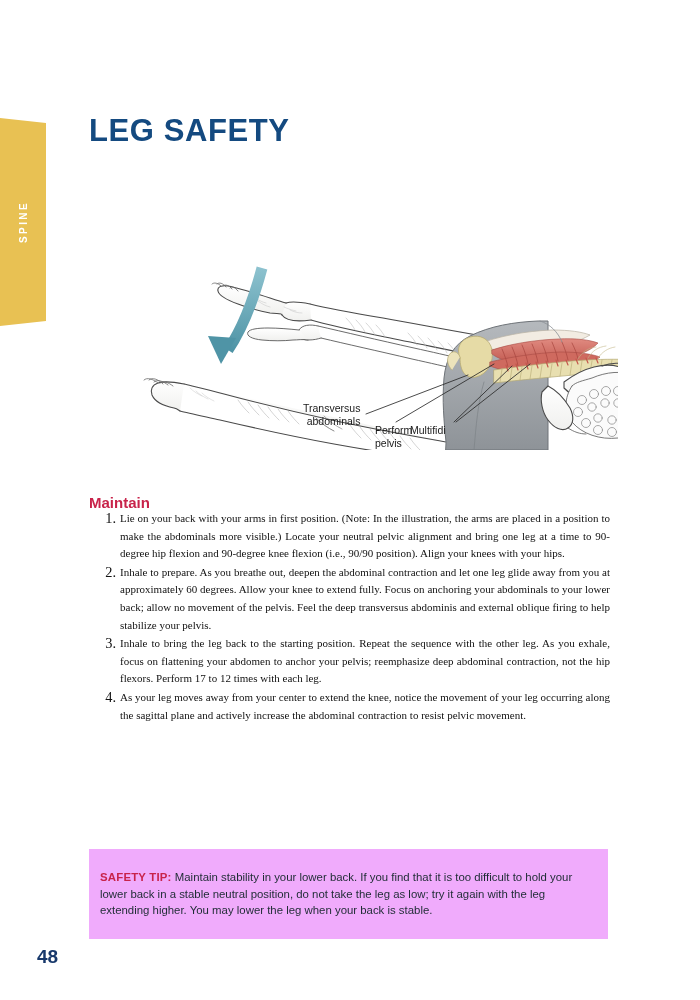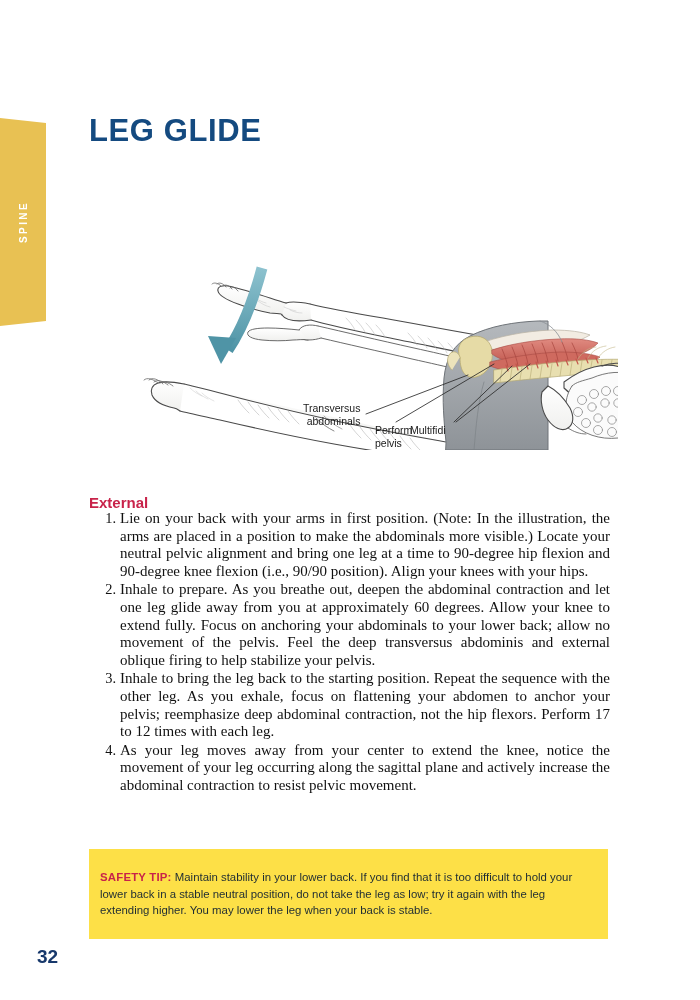--- a/index.html
+++ b/index.html
@@ -91,21 +91,21 @@
     width: 512px;
     margin: 0;
     padding: 0 0 0 22px;
     list-style: none;
     counter-reset: stepnum;
   }
   .steps li {
     position: relative;
     counter-increment: stepnum;
     font-family: "Liberation Serif", "DejaVu Serif", serif;
-    font-size: 15px;
+    font-size: 11px;
     line-height: 17.6px;
     text-align: justify;
     color: #111111;
     margin-bottom: 1px;
     hyphens: auto;
   }
   .steps li::before {
     content: counter(stepnum) ".";
     position: absolute;
     left: -22px;
@@ -115,21 +115,21 @@
     font-size: 14.4px;
   }
 
   
   .safety-box {
     position: absolute;
     left: 89px;
     top: 849px;
     width: 519px;
     padding: 9px 11px 10px 11px;
-    background: #fde047;
+    background: #f0abfc;
   }
   .safety-text {
     font-family: "Liberation Sans", sans-serif;
     font-size: 11.4px;
     line-height: 16.2px;
     color: #1d2b33;
   }
   .safety-flag {
     font-family: "Liberation Sans", sans-serif;
     font-weight: bold;
@@ -149,21 +149,21 @@
     color: #17386b;
   }
 </style>
 </head>
 <body>
 
 <div class="side-tab">
   <span class="side-tab-label">SPINE</span>
 </div>
 
-<h1 class="page-title">LEG GLIDE</h1>
+<h1 class="page-title">LEG SAFETY</h1>
 
 <div class="illustration">
 <svg width="540" height="300" viewBox="0 0 540 300" xmlns="http://www.w3.org/2000/svg">
   <defs>
     <linearGradient id="skinShade" x1="0" y1="0" x2="0" y2="1">
       <stop offset="0%" stop-color="#ffffff"></stop>
       <stop offset="100%" stop-color="#f0f0ee"></stop>
     </linearGradient>
     <linearGradient id="arrowGrad" x1="0" y1="0" x2="0" y2="1">
       <stop offset="0%" stop-color="#8dc2cf"></stop>
@@ -397,29 +397,29 @@
   <div>abdominals</div>
 </div>
 <div class="anat-label l-external">
   <div>Perform</div>
   <div>pelvis</div>
 </div>
 <div class="anat-label l-multifidi">
   <div>Multifidi</div>
 </div>
 
-<h2 class="section-heading">External</h2>
+<h2 class="section-heading">Maintain</h2>
 
 <ol class="steps">
   <li>Lie on your back with your arms in first position. (Note: In the illustration, the arms are placed in a position to make the abdominals more visible.) Locate your neutral pelvic alignment and bring one leg at a time to 90-degree hip flexion and 90-degree knee flexion (i.e., 90/90 position). Align your knees with your hips.</li>
   <li>Inhale to prepare. As you breathe out, deepen the abdominal contraction and let one leg glide away from you at approximately 60 degrees. Allow your knee to extend fully. Focus on anchoring your abdominals to your lower back; allow no movement of the pelvis. Feel the deep transversus abdominis and external oblique firing to help stabilize your pelvis.</li>
   <li>Inhale to bring the leg back to the starting position. Repeat the sequence with the other leg. As you exhale, focus on flattening your abdomen to anchor your pelvis; reemphasize deep abdominal contraction, not the hip flexors. Perform 17 to 12 times with each leg.</li>
   <li>As your leg moves away from your center to extend the knee, notice the movement of your leg occurring along the sagittal plane and actively increase the abdominal contraction to resist pelvic movement.</li>
 </ol>
 
 <div class="safety-box">
   <p class="safety-text">
     <span class="safety-flag">SAFETY TIP:</span>
     <span>Maintain stability in your lower back. If you find that it is too difficult to hold your lower back in a stable neutral position, do not take the leg as low; try it again with the leg extending higher. You may lower the leg when your back is stable.</span>
   </p>
 </div>
 
-<div class="page-number">32</div>
+<div class="page-number">48</div>
 
 </body></html>

